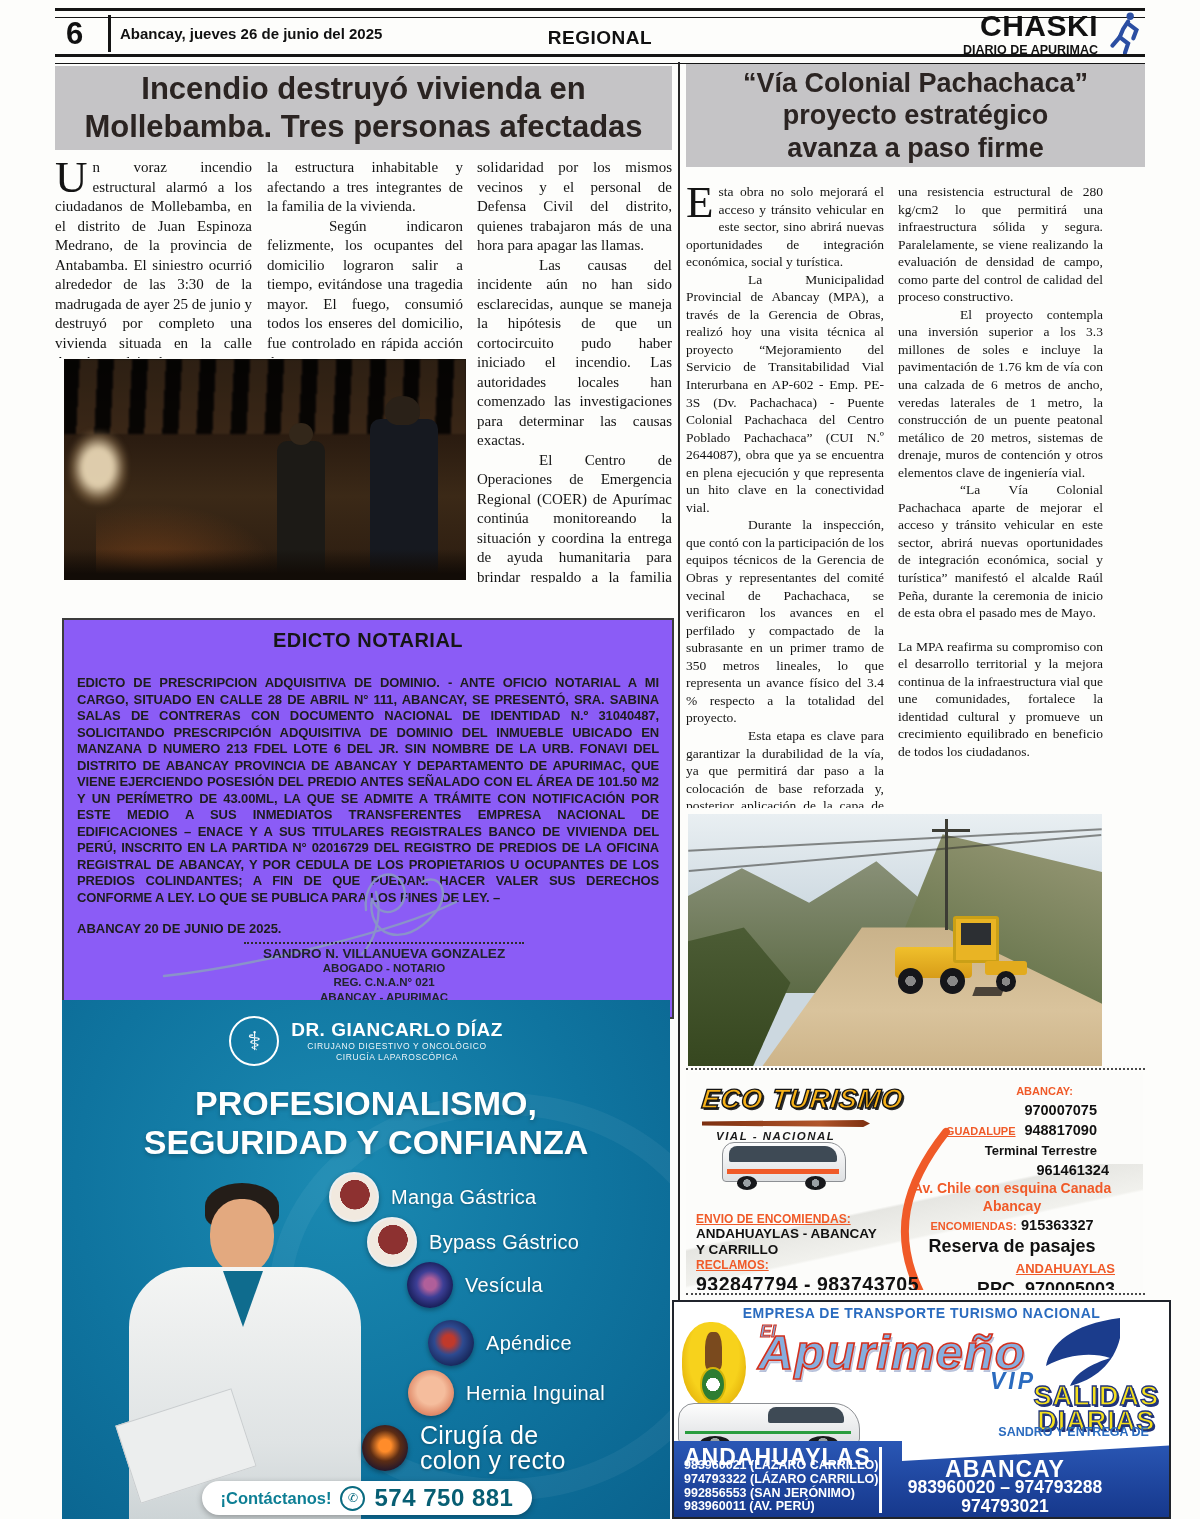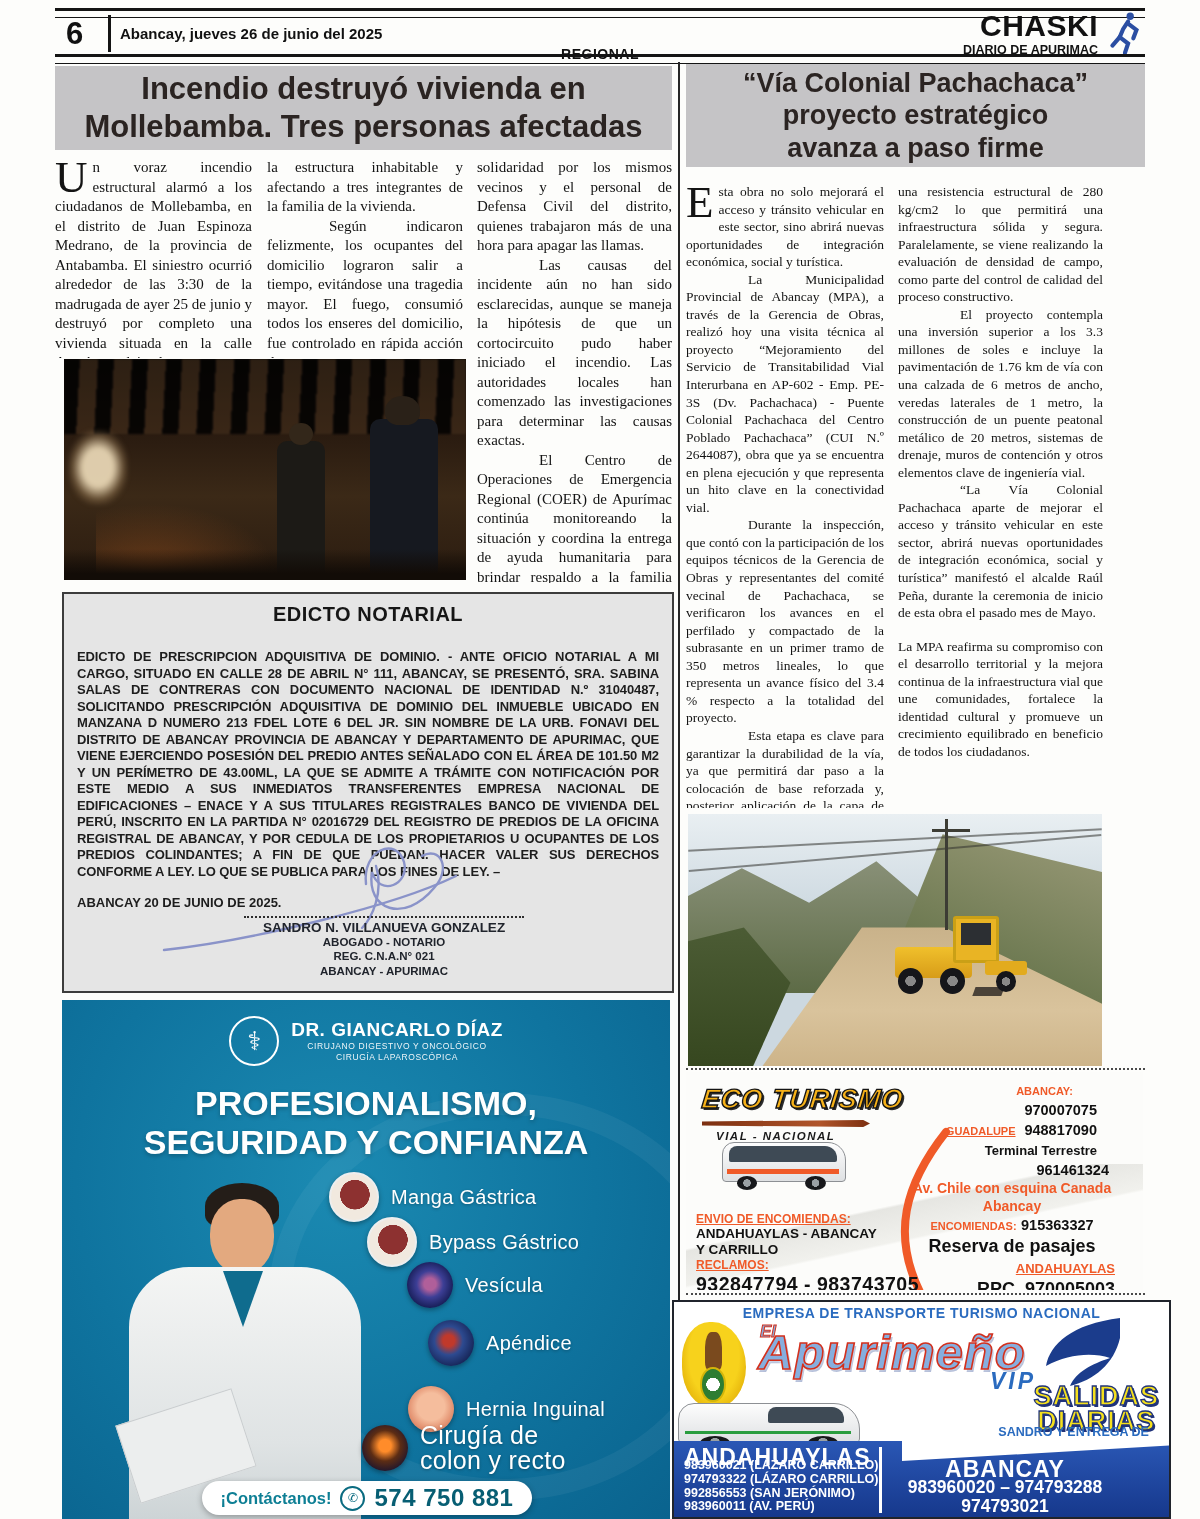--- a/index.html
+++ b/index.html
@@ -5,21 +5,21 @@
   html,body{margin:0;padding:0;background:#9a9a9a;}
   .page{position:relative;width:1200px;height:1519px;margin:0 auto;background:#fdfdfb;
         font-family:"Liberation Sans",sans-serif;color:#111;overflow:hidden;}
   .abs{position:absolute;}
 
   
   .rule{position:absolute;left:55px;right:55px;height:6px;border-top:3px solid #141414;border-bottom:1.5px solid #141414;}
   .hdr-pagenum{position:absolute;left:66px;top:16px;font-size:31px;font-weight:700;}
   .hdr-vbar{position:absolute;left:108px;top:15px;width:2.5px;height:37px;background:#141414;}
   .hdr-date{position:absolute;left:120px;top:25px;font-size:15px;font-weight:600;}
-  .hdr-section{position:absolute;left:0;right:0;top:27px;text-align:center;font-size:14px;font-weight:700;letter-spacing:.5px;margin-top:19px;}
+  .hdr-section{position:absolute;left:0;right:0;top:27px;text-align:center;font-size:19px;font-weight:700;letter-spacing:.5px;}
   .hdr-mast{position:absolute;right:102px;top:11px;text-align:right;line-height:1;}
   .hdr-mast .m1{font-size:30px;font-weight:700;letter-spacing:.5px;}
   .hdr-mast .m2{font-size:12.5px;font-weight:700;margin-top:3px;}
   .hdr-logo{position:absolute;right:52px;top:10px;width:44px;height:46px;}
 
   .vdivider{position:absolute;left:678px;top:62px;width:1.5px;height:1457px;background:#262626;}
 
   
   .headline{position:absolute;background:#c5c4c6;color:#2b2422;font-weight:700;text-align:center;
             display:flex;flex-direction:column;justify-content:center;}
@@ -46,21 +46,21 @@
      background:radial-gradient(ellipse at 30% 90%,rgba(150,80,30,.55),transparent 70%);}
   .fp-person{position:absolute;border-radius:10px 10px 0 0;}
   .fp-p1{left:76%;top:27%;width:17%;height:73%;background:#161920;}
   .fp-p1 .head{position:absolute;left:22%;top:-14%;width:52%;height:18%;border-radius:50% 50% 40% 40%;background:#2a2118;}
   .fp-p2{left:53%;top:37%;width:12%;height:63%;background:#1c1a16;}
   .fp-p2 .head{position:absolute;left:25%;top:-13%;width:50%;height:16%;border-radius:50%;background:#33271a;}
   .fp-debris{position:absolute;left:0;bottom:0;width:100%;height:14%;
      background:linear-gradient(180deg,transparent,#120c07 80%);}
 
   
-  .edicto{left:62px;top:592px;width:608px;height:397px;border:2px solid #3c3c3c;background:#e5e5e5;}
+  .edicto{left:62px;top:618px;width:608px;height:397px;border:2px solid #3c3c3c;background:#8b5cf6;}
   .edicto-title{text-align:center;font-size:20px;font-weight:700;margin-top:9px;letter-spacing:.5px;color:#161616;}
   .edicto-body{padding:10px 13px 0 13px;font-size:13px;line-height:1.27;font-weight:700;text-align:justify;
                letter-spacing:-.1px;color:#1d1d1d;}
   .edicto-date{padding:2px 13px 0 13px;font-size:13px;font-weight:700;color:#1d1d1d;}
   .sig-svg{position:absolute;left:40px;top:238px;width:400px;height:145px;overflow:visible;}
   .sig-block{position:absolute;left:170px;top:322px;width:300px;text-align:center;color:#20242c;}
   .sig-dots{border-top:2.5px dotted #2c2c2c;width:280px;margin:0 auto 2px auto;}
   .sig-name{font-size:13.5px;font-weight:700;}
   .sig-sub{font-size:11.5px;font-weight:700;line-height:1.25;}
 
@@ -290,21 +290,21 @@
       <div class="svc-label">Bypass Gástrico</div>
     </div>
     <div class="svc" style="left:345px;top:262px;">
       <div class="svc-icon i-gall"></div>
       <div class="svc-label">Vesícula</div>
     </div>
     <div class="svc" style="left:366px;top:320px;">
       <div class="svc-icon i-appx"></div>
       <div class="svc-label">Apéndice</div>
     </div>
-    <div class="svc" style="left:346px;top:386px;">
+    <div class="svc" style="left:346px;top:370px;">
       <div class="svc-icon i-hern"></div>
       <div class="svc-label">Hernia Inguinal</div>
     </div>
     <div class="svc svc-big" style="left:300px;top:423px;">
       <div class="svc-icon i-colon"></div>
       <div class="svc-label">
         <div>Cirugía de</div>
         <div>colon y recto</div>
       </div>
     </div>

